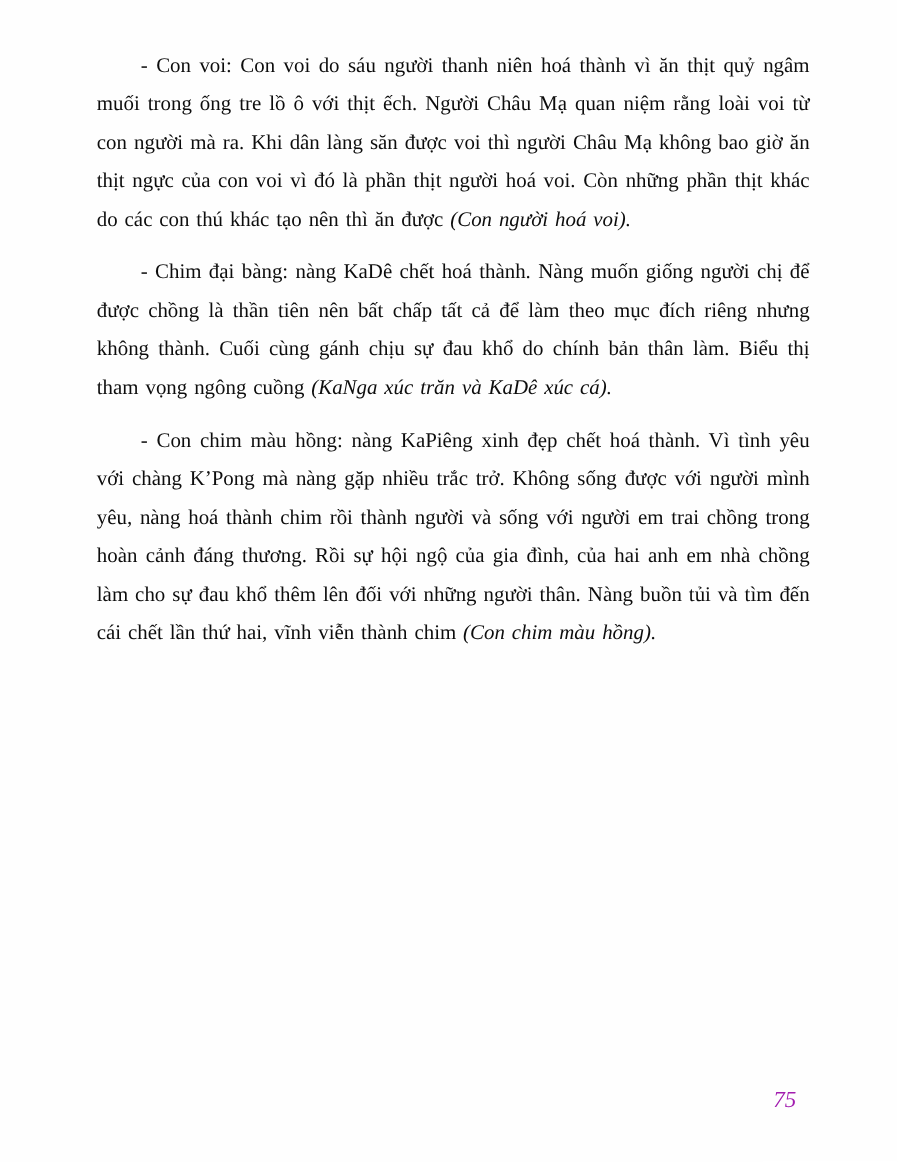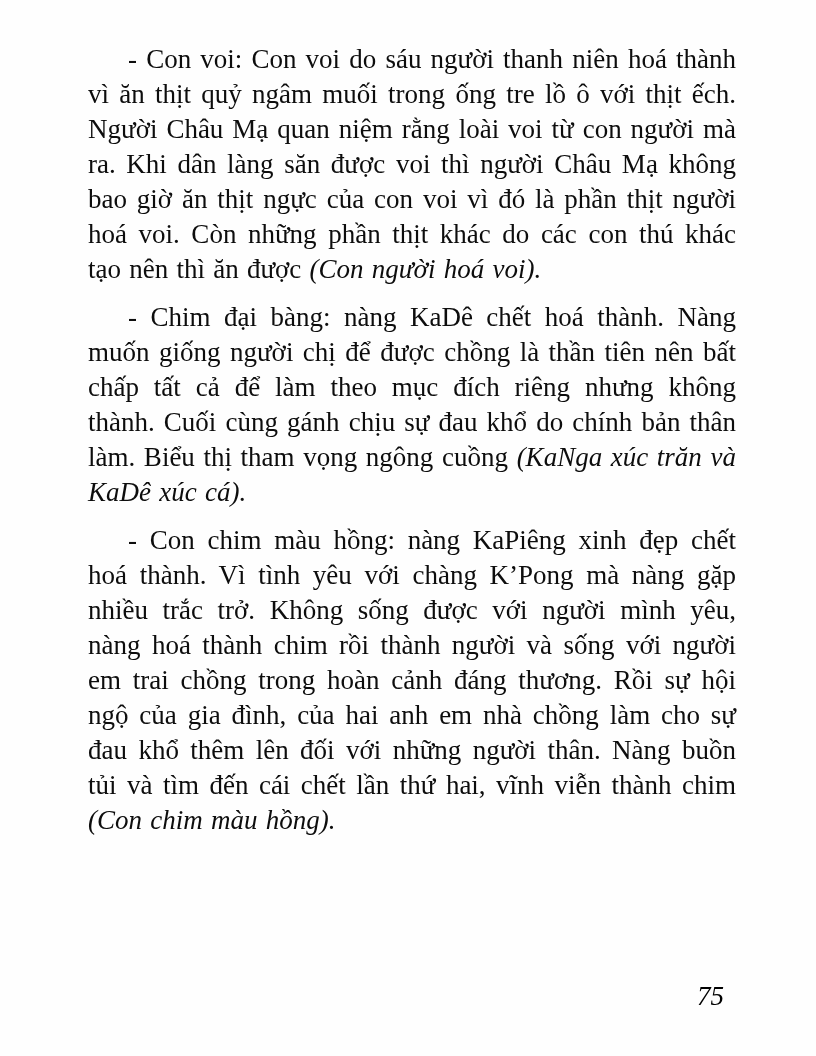--- a/index.html
+++ b/index.html
@@ -17,36 +17,36 @@
     color: #0d0d0d;
   }
   .text-block {
     position: absolute;
     top: 42px;
     left: 88px;
     width: 648px;
   }
   .para {
     margin: 0 0 13px 0;
-    font-size: 27px;
+    font-size: 19px;
     line-height: 35px;
     text-align: justify;
     text-indent: 40px;
     word-spacing: 1.5px;
   }
   .para .italic {
     font-style: italic;
   }
   .page-number {
     position: absolute;
     right: 92px;
     bottom: 44px;
-    font-size: 27px;
+    font-size: 21px;
     font-style: italic;
-    color: #000000;
+    color: #a21caf;
   }
 </style>
 </head>
 <body>
 
 <div class="page">
   <div class="text-block">
 
     <p class="para"><span>- Con voi: Con voi do sáu người thanh niên hoá thành vì ăn thịt quỷ ngâm muối trong ống tre lồ ô với thịt ếch. Người Châu Mạ quan niệm rằng loài voi từ con người mà ra. Khi dân làng săn được voi thì người Châu Mạ không bao giờ ăn thịt ngực của con voi vì đó là phần thịt người hoá voi. Còn những phần thịt khác do các con thú khác tạo nên thì ăn được</span> <span class="italic">(Con người hoá voi).</span></p>
 

